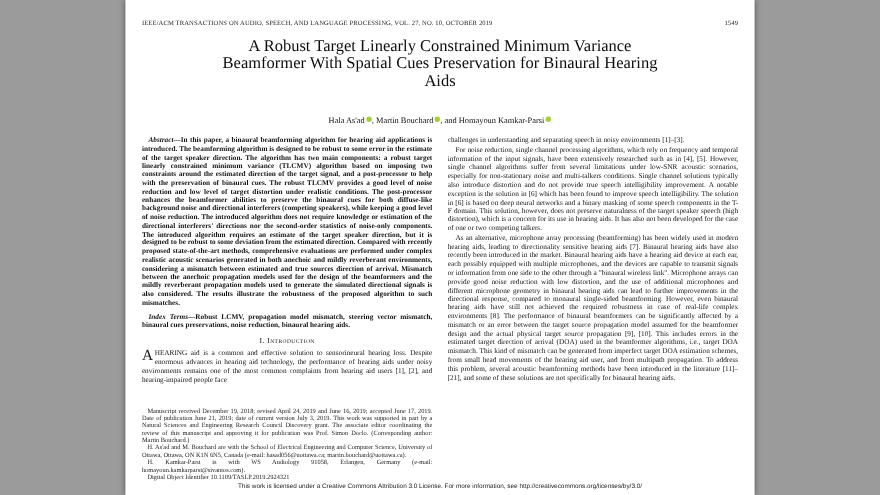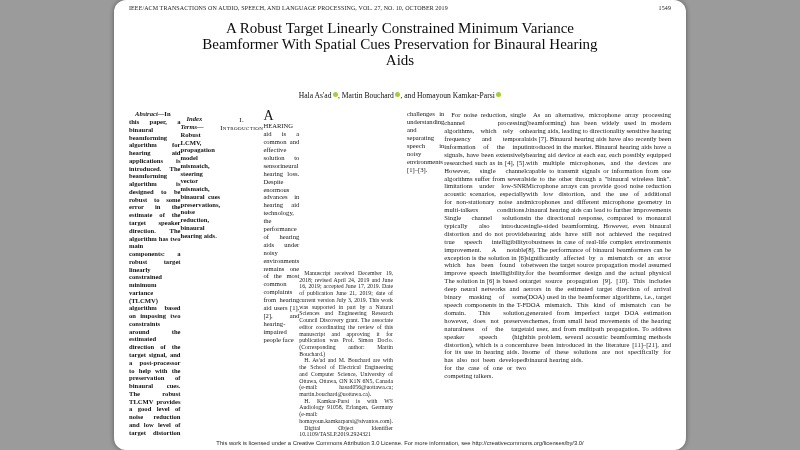--- a/index.html
+++ b/index.html
@@ -7,25 +7,24 @@
     width: 800px; height: 450px; overflow: hidden;
     background: #9b9b9b;
     font-family: "Liberation Serif", serif;
   }
   .canvas { position: relative; width: 800px; height: 450px; }
   .page {
     position: absolute; left: 114px; top: 0;
     width: 572px; height: 450px;
     background: #ffffff;
     box-sizing: border-box;
-    padding: 5px 15px 3px 15px;
+    padding: 19px 15px 3px 15px;
     display: flex; flex-direction: column;
     box-shadow: 0 0 5px rgba(0,0,0,0.45);
     color: #111;
-    border-radius: 12px;
   }
 
   .running-head {
     display: flex; justify-content: space-between; align-items: baseline;
     font-size: 6px; line-height: 7px; color: #222;
     letter-spacing: 0.1px;
   }
 
   .title {
     font-size: 15px; font-weight: normal; line-height: 1.05;
@@ -51,21 +50,21 @@
 
   .columns {
     display: flex; gap: 14px;
     margin-top: 10px;
     flex: 1 1 auto;
     overflow: hidden;
   }
   .col {
     flex: 1 1 0;
     overflow: hidden;
-    display: flex; flex-direction: row;
+    display: flex; flex-direction: column;
     min-width: 0;
   }
   p { margin: 0; }
 
   .abstract, .index-terms {
     font-size: 6.6px; line-height: 1.18;
     text-align: justify;
     font-weight: bold;
     color: #141414;
   }

